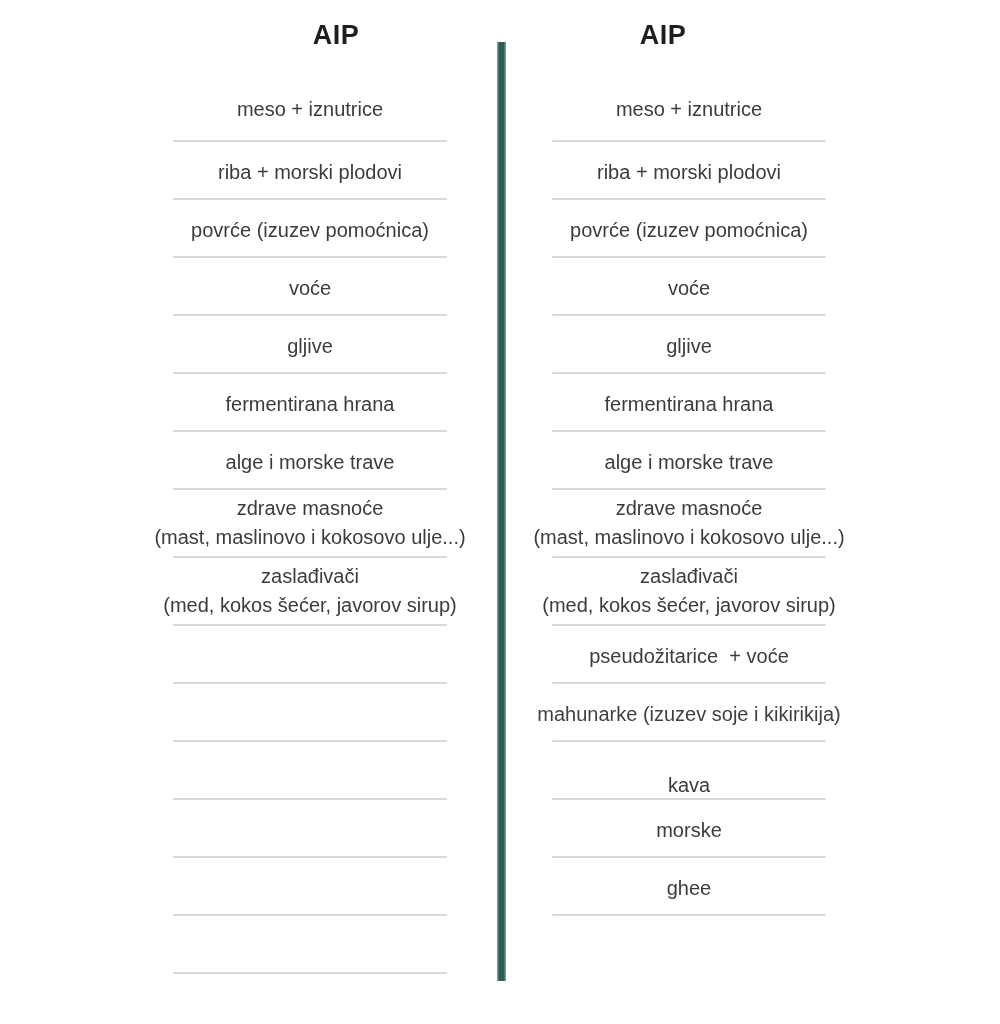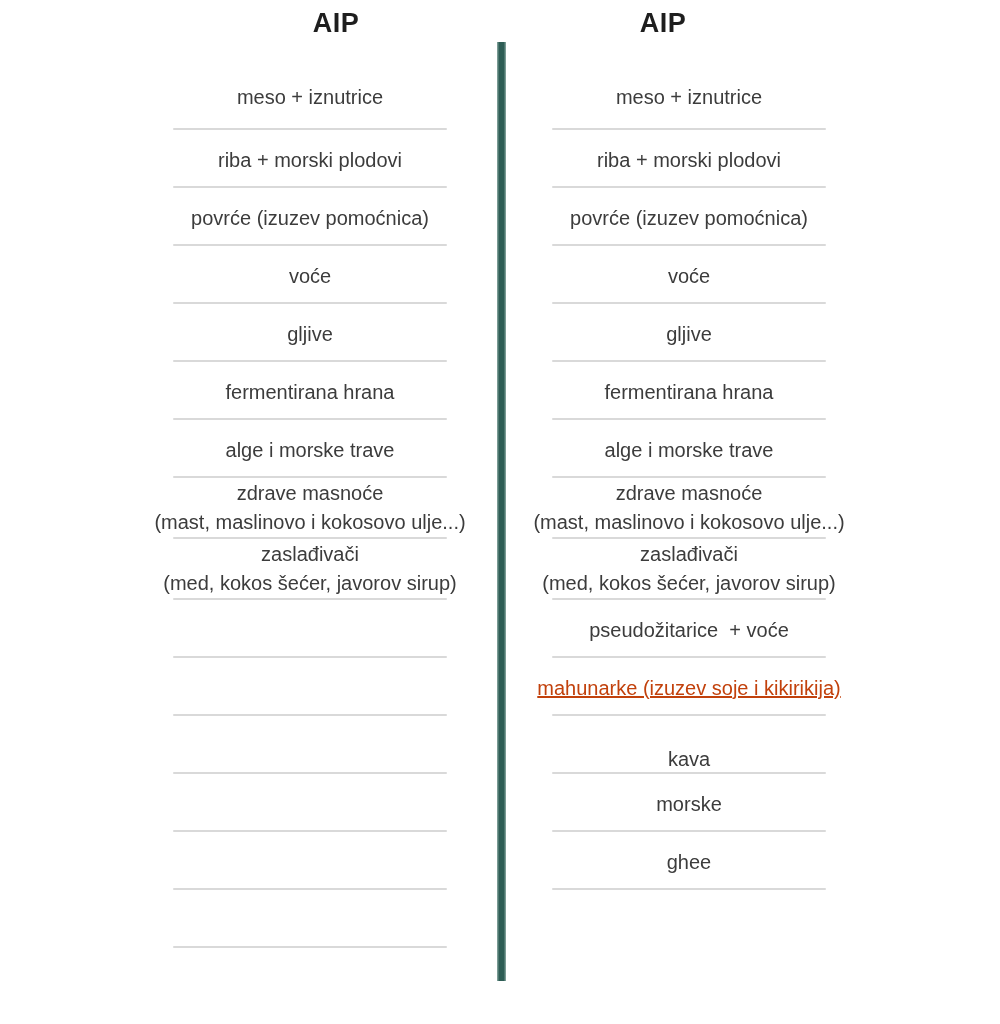--- a/index.html
+++ b/index.html
@@ -10,21 +10,21 @@
   .canvas {
     position: relative;
     width: 1000px;
     height: 1024px;
     background: #ffffff;
     overflow: hidden;
     font-family: "Liberation Sans", "DejaVu Sans", sans-serif;
   }
   .col {
     position: absolute;
-    top: 0;
+    top: 12px;
     width: 340px;
   }
   .col-left  { left: 140px; }
   .col-right { left: 519px; }
   .col-title {
     height: 62px;
     padding-top: 8px;
     box-sizing: border-box;
     text-align: center;
     font-size: 27px;
@@ -35,21 +35,21 @@
   .col-left  .col-title { transform: translateX(26px); }
   .col-right .col-title { transform: translateX(-26px); }
   .row {
     height: 58px;
     display: flex;
     flex-direction: column;
     justify-content: flex-end;
     overflow: visible;
   }
   .row--first { height: 68px; }
-  .row--two   { height: 61px; }
+  .row--two   { height: 68px; }
   .row-text {
     flex: 1 1 auto;
     display: flex;
     flex-direction: column;
     justify-content: center;
     align-items: center;
     padding-top: 4px;
     font-size: 20px;
     color: #3c3c3c;
     white-space: pre;
@@ -186,21 +186,21 @@
         </div>
         <div class="row row--two">
           <div class="row-text" style="color: rgb(60, 60, 60);"><div>zaslađivači</div><div>(med, kokos šećer, javorov sirup)</div></div>
           <div class="sep" style="background: rgb(217, 217, 217);"></div>
         </div>
         <div class="row">
           <div class="row-text" style="color: rgb(60, 60, 60);"><div>pseudožitarice  + voće</div></div>
           <div class="sep" style="background: rgb(217, 217, 217);"></div>
         </div>
         <div class="row">
-          <div class="row-text" style="color: #c2410c; text-decoration: underline;"><div>mahunarke (izuzev soje i kikirikija)</div></div>
+          <div class="row-text" style="color: #404040;"><div>mahunarke (izuzev soje i kikirikija)</div></div>
           <div class="sep" style="background: rgb(217, 217, 217);"></div>
         </div>
         <div class="row">
           <div class="row-text" style="color: rgb(60, 60, 60); justify-content: flex-end;"><div>kava</div></div>
           <div class="sep" style="background: rgb(217, 217, 217);"></div>
         </div>
         <div class="row">
           <div class="row-text" style="color: rgb(60, 60, 60);"><div>morske</div></div>
           <div class="sep" style="background: rgb(217, 217, 217);"></div>
         </div>

